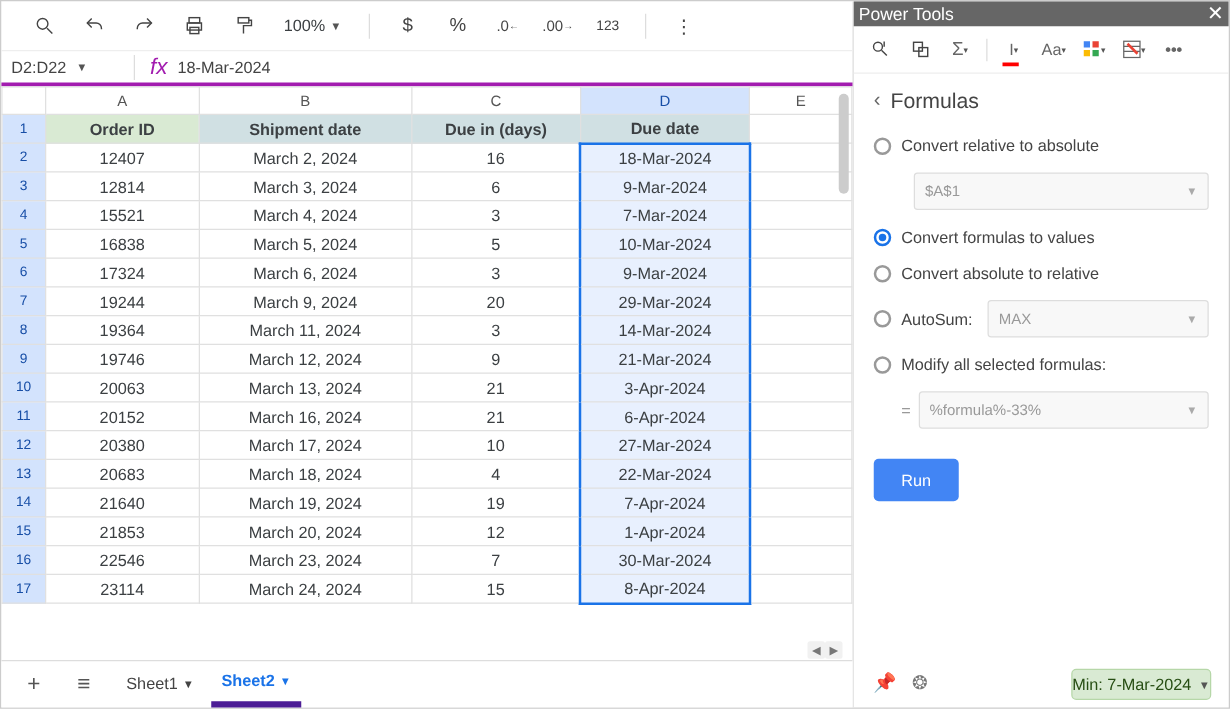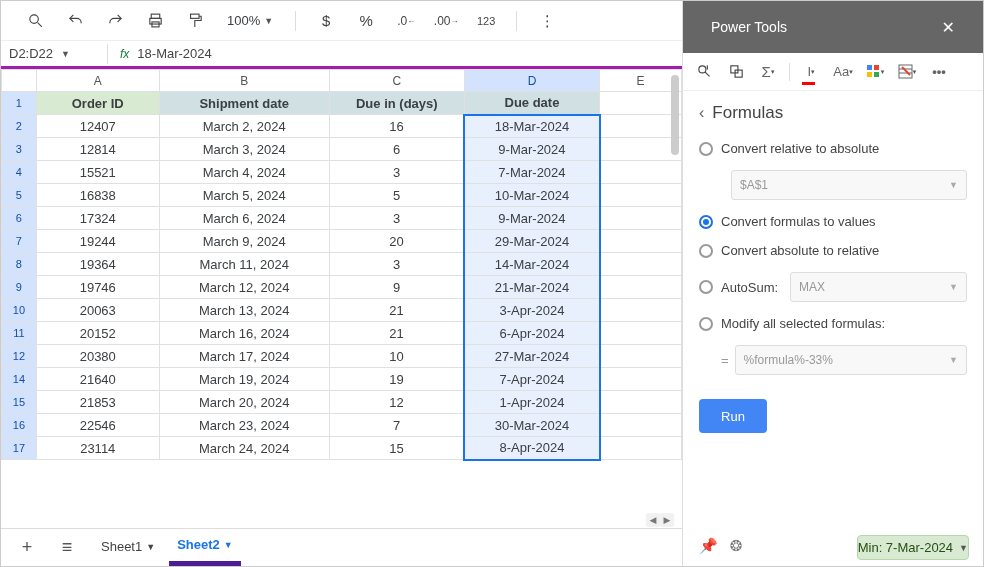--- a/index.html
+++ b/index.html
@@ -9,21 +9,21 @@
 .right{width:300px;display:flex;flex-direction:column}
 
 .toolbar{height:40px;display:flex;align-items:center;padding:0 20px;gap:12px;border-bottom:1px solid #eee}
 .tb-btn{width:28px;height:28px;display:flex;align-items:center;justify-content:center;border-radius:4px;color:#444;font-size:15px}
 .tb-sep{width:1px;height:20px;background:#ddd;margin:0 4px}
 .zoom{padding:0 6px;font-size:13px;display:flex;align-items:center;gap:4px}
 .caret{font-size:9px;color:#555}
 
 .namebox-row{height:28px;display:flex;align-items:center;padding:0 8px;border-bottom:3px solid #a21caf;gap:8px}
 .namebox{display:flex;align-items:center;gap:8px;font-size:13px;color:#444;width:86px}
-.fx{font-style:italic;color:#15803d;font-size:12px}
+.fx{font-style:italic;color:#a21caf;font-size:18px}
 .formula-text{font-size:13px;color:#444}
 
 .grid-wrap{flex:1;overflow:hidden;position:relative}
 .grid{border-collapse:collapse;width:100%;table-layout:fixed}
 .grid th,.grid td{border:1px solid #e0e0e0;height:23px;padding:0 4px;font-size:13px;text-align:center;white-space:nowrap}
 .grid thead th{background:#fff;font-weight:normal;color:#555;font-size:12px;height:22px}
 .grid .corner{background:#fff;width:34px}
 .grid tbody th{background:#fff;font-weight:normal;color:#555;font-size:11px;width:34px}
 .grid thead th.col-sel{background:#d3e3fd;color:#174ea6}
 .grid tbody th.row-sel{background:#d3e3fd;color:#174ea6}
@@ -40,21 +40,21 @@
 .hscroll{height:16px;display:flex;align-items:center;padding:0 8px}
 .ha{width:14px;height:14px;background:#f1f1f1;border-radius:2px;display:flex;align-items:center;justify-content:center;font-size:9px;color:#777}
 .vthumb{width:8px;height:80px;background:#ccc;border-radius:4px;margin:2px auto}
 
 .tabs{height:38px;display:flex;align-items:center;padding:0 12px;gap:12px;border-top:1px solid #ddd;background:#fff}
 .tab-btn{width:28px;height:28px;display:flex;align-items:center;justify-content:center;color:#555;font-size:18px;border-radius:4px}
 .sheet-tab{display:flex;align-items:center;gap:4px;padding:16px 8px;height:36px;font-size:13px;color:#444}
 .sheet-tab.active{color:#1a73e8;border-bottom:6px solid #4c1d95;font-weight:700}
 .sheet-tab .caret{color:inherit}
 
-.pt-header{height:52px;background:#666;color:#fff;display:flex;align-items:center;padding:0 28px;font-size:14px;font-weight:500}
+.pt-header{height:20px;background:#666;color:#fff;display:flex;align-items:center;padding:0 4px;font-size:14px;font-weight:500}
 .pt-close{margin-left:auto;font-size:16px;cursor:pointer}
 .pt-toolbar{height:38px;display:flex;align-items:center;padding:0 10px;gap:10px;border-bottom:1px solid #eee}
 .pt-tb{width:22px;height:22px;display:flex;align-items:center;justify-content:center;color:#666}
 .pt-title{display:flex;align-items:center;gap:8px;padding:12px 16px;font-size:17px;color:#444}
 .pt-back{font-size:16px;color:#666}
 .pt-body{padding:6px 16px;display:flex;flex-direction:column;gap:14px;font-size:13px;color:#444}
 .radio-row{display:flex;align-items:center;gap:8px}
 .radio{width:14px;height:14px;border:2px solid #999;border-radius:50%;display:flex;align-items:center;justify-content:center}
 .radio.checked{border-color:#1a73e8}
 .radio.checked::after{content:"";width:6px;height:6px;background:#1a73e8;border-radius:50%}
@@ -243,20 +243,28 @@
             </tr>
             <tr>
               <th class="row-sel">12</th>
     <td>20380</td>
     <td>March 17, 2024</td>
     <td>10</td>
     <td class="sel sel-border-left sel-border-right">27-Mar-2024</td>
     <td></td>
             </tr>
             <tr>
+              <th class="row-sel">13</th>
+    <td>20683</td>
+    <td>March 18, 2024</td>
+    <td>4</td>
+    <td class="sel sel-border-left sel-border-right">22-Mar-2024</td>
+    <td></td>
+            </tr>
+            <tr>
               <th class="row-sel">14</th>
     <td>21640</td>
     <td>March 19, 2024</td>
     <td>19</td>
     <td class="sel sel-border-left sel-border-right">7-Apr-2024</td>
     <td></td>
             </tr>
             <tr>
               <th class="row-sel">15</th>
     <td>21853</td>

